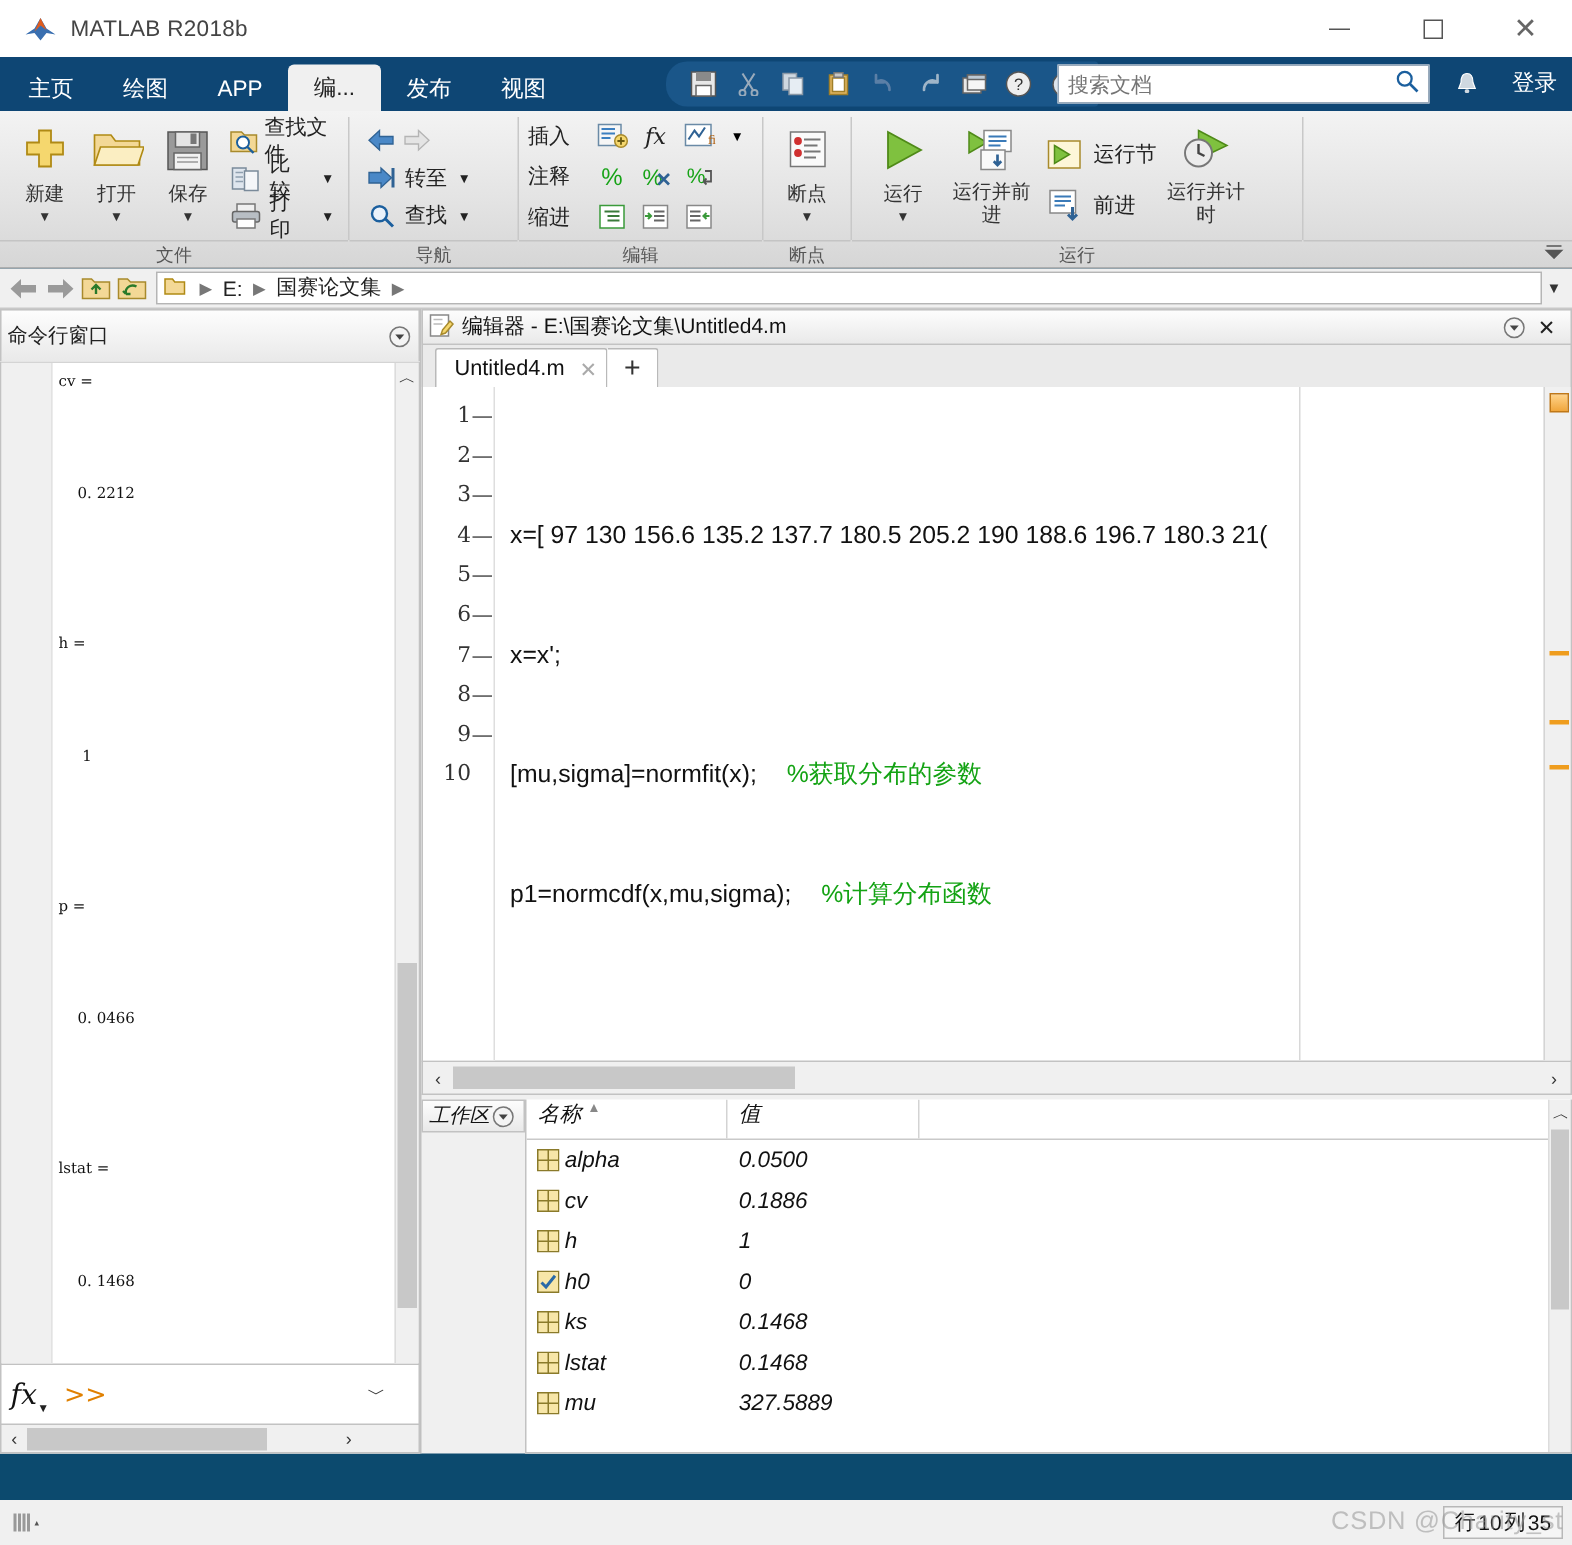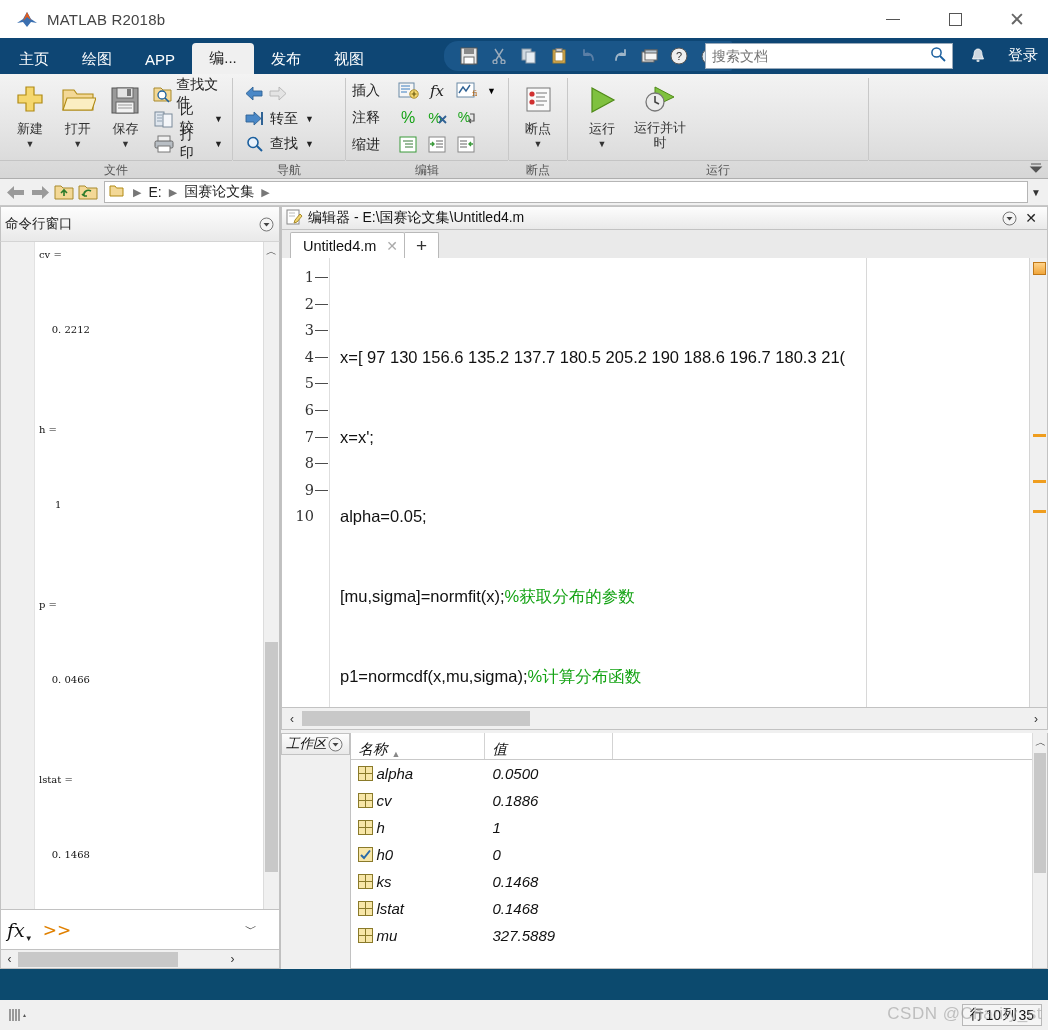--- a/index.html
+++ b/index.html
@@ -178,41 +178,41 @@
   .breakcol {
     width: 16px; background: #fff; padding-top: 6px; text-align: center;
     font-size: 13px; color: #333; line-height: 26.6px;
     border-right: 1px solid #dedede;
   }
   .codetext {
     flex: 1; padding: 6px 0 0 10px; font-family: "Liberation Sans", sans-serif;
     font-size: 16.5px; line-height: 26.6px; color: #111; white-space: pre; overflow: hidden;
     position: relative;
   }
-  .cmt { color: #14a314; }
+  .cmt { color: #14a314; margin-left: 20px; }
   .fold-line { position: absolute; left: 536px; top: 0; bottom: 0; width: 1px; background: #d8d8d8; }
   .warn-gutter { width: 18px; background: #f0f0f0; border-left: 1px solid #d4d4d4; position: relative; }
   .warn-sq { position: absolute; top: 4px; left: 3px; width: 13px; height: 13px;
     background: linear-gradient(180deg,#ffd38a,#f0a63c); border: 1px solid #c07818; }
   .warn-mark { position: absolute; left: 3px; width: 13px; height: 3px; background: #ef9d1e; }
   .ed-hscroll {
     height: 22px; background: #f0f0f0; border: 1px solid #c2c2c2; border-top: none;
     display: flex; align-items: center;
   }
 
   .ws-wrap { flex: 1; display: flex; margin-top: 3px; font-style: italic; }
   .ws-head {
     height: 22px; background: linear-gradient(180deg,#fdfdfd,#e9e9e9);
     border: 1px solid #c2c2c2; display: flex; align-items: center; padding: 0 4px;
     font-size: 13.5px; color: #111;
   }
   .ws-table { flex: 1; background: #fff; border: 1px solid #c2c2c2; border-top: none; display: flex; overflow: hidden; }
   .ws-inner { flex: 1; display: flex; flex-direction: column; }
   .ws-colhead { height: 27px; display: flex; border-bottom: 1px solid #c9c9c9; font-size: 14.5px; color: #111; }
-  .ws-colhead > div { display: flex; align-items: flex-end; padding-left: 8px; border-right: 1px solid #d3d3d3; }
+  .ws-colhead > div { display: flex; align-items: flex-start; padding-left: 8px; border-right: 1px solid #d3d3d3; }
   .ws-c1 { width: 134px; }
   .ws-c2 { width: 128px; }
   .ws-c3 { flex: 1; border-right: none !important; }
   .ws-row { height: 27px; display: flex; align-items: center; font-size: 15px; color: #111; }
   .ws-icon { width: 22px; margin-left: 4px; display: flex; align-items: center; justify-content: center; }
   .ws-name { width: 108px; }
   .ws-val { padding-left: 8px; }
   .ws-scroll { width: 15px; background: #f0f0f0; border-left: 1px solid #dcdcdc; position: relative; }
   .ws-scroll .up { position: absolute; top: 2px; left: 2px; font-size: 11px; color: #333; }
   .ws-scroll .thumb { position: absolute; left: 1px; width: 12px; top: 20px; height: 120px; background: #c8c8c8; }
@@ -558,20 +558,53 @@
     <div class="rgroup" style="width:300px">
       <div class="rgroup-items">
         <div class="bigbtn">
           <div class="ic">
             <svg width="32" height="30" viewBox="0 0 32 30">
                 <path d="M6,3 L28,15 L6,27 Z" fill="#7fc13f" stroke="#4f8a18" stroke-width="1.2"></path>
               </svg>
           </div>
           <div class="lb">运行</div>
           <div class="caret">▼</div>
+        </div>
+        <div class="bigbtn" style="width:62px">
+          <div class="ic">
+            <svg width="34" height="30" viewBox="0 0 34 30">
+                <path d="M2,3 L14,10 L2,17 Z" fill="#7fc13f" stroke="#4f8a18"></path>
+                <rect x="12" y="2" width="18" height="14" fill="#fff" stroke="#888"></rect>
+                <path d="M15,6 L27,6 M15,9 L27,9 M15,12 L23,12" stroke="#3a7ab8" stroke-width="1.2"></path>
+                <rect x="10" y="15" width="16" height="13" fill="#fafafa" stroke="#888"></rect>
+                <path d="M21,18 L21,25 M18.5,22.5 L21,25 L23.5,22.5" stroke="#2f6294" stroke-width="1.8" fill="none"></path>
+              </svg>
+          </div>
+          <div class="lb" style="text-align:center;line-height:15px">运行并前进</div>
+        </div>
+        <div class="smallcol" style="padding-top:8px">
+          <div class="smallbtn" style="height:34px">
+            <div class="si" style="width:30px">
+              <svg width="26" height="24" viewBox="0 0 26 24">
+                  <rect x="2" y="3" width="21" height="18" fill="#fdf6d8" stroke="#a88a2c"></rect>
+                  <path d="M6,6 L16,12 L6,18 Z" fill="#7fc13f" stroke="#4f8a18"></path>
+                </svg>
+            </div>
+            <div class="sl">运行节</div>
+          </div>
+          <div class="smallbtn" style="height:34px">
+            <div class="si" style="width:30px">
+              <svg width="26" height="24" viewBox="0 0 26 24">
+                  <rect x="3" y="2" width="17" height="15" fill="#fff" stroke="#888"></rect>
+                  <path d="M6,6 L17,6 M6,9 L17,9 M6,12 L13,12" stroke="#3a7ab8" stroke-width="1.2"></path>
+                  <path d="M18,13 L18,21 M15,18 L18,21 L21,18" stroke="#2f6294" stroke-width="2" fill="none"></path>
+                </svg>
+            </div>
+            <div class="sl">前进</div>
+          </div>
         </div>
         <div class="bigbtn" style="width:60px">
           <div class="ic">
             <svg width="34" height="30" viewBox="0 0 34 30">
                 <path d="M12,2 L31,12 L12,21 Z" fill="#7fc13f" stroke="#4f8a18"></path>
                 <circle cx="12" cy="17" r="9" fill="#ececec" stroke="#777" stroke-width="1.3"></circle>
                 <path d="M12,11 L12,17 L16,19" stroke="#444" stroke-width="1.6" fill="none"></path>
               </svg>
           </div>
           <div class="lb" style="text-align:center;line-height:15px">运行并计时</div>
@@ -742,21 +775,20 @@
             <div>—</div>
             <div>—</div>
             <div></div>
             <div>—</div>
             <div>—</div>
           </div>
           <div class="codetext">
             <div class="fold-line"></div>
             <div>x=[ 97 130 156.6 135.2 137.7 180.5 205.2 190 188.6 196.7 180.3 21(</div>
             <div>x=x';</div>
-            <div>alpha=0.05;</div>
             <div><span>[mu,sigma]=normfit(x);</span><span class="cmt">%获取分布的参数</span></div>
             <div><span>p1=normcdf(x,mu,sigma);</span><span class="cmt">%计算分布函数</span></div>
             
             
             
             
             
           </div>
           <div class="warn-gutter">
             <div class="warn-sq"></div>

